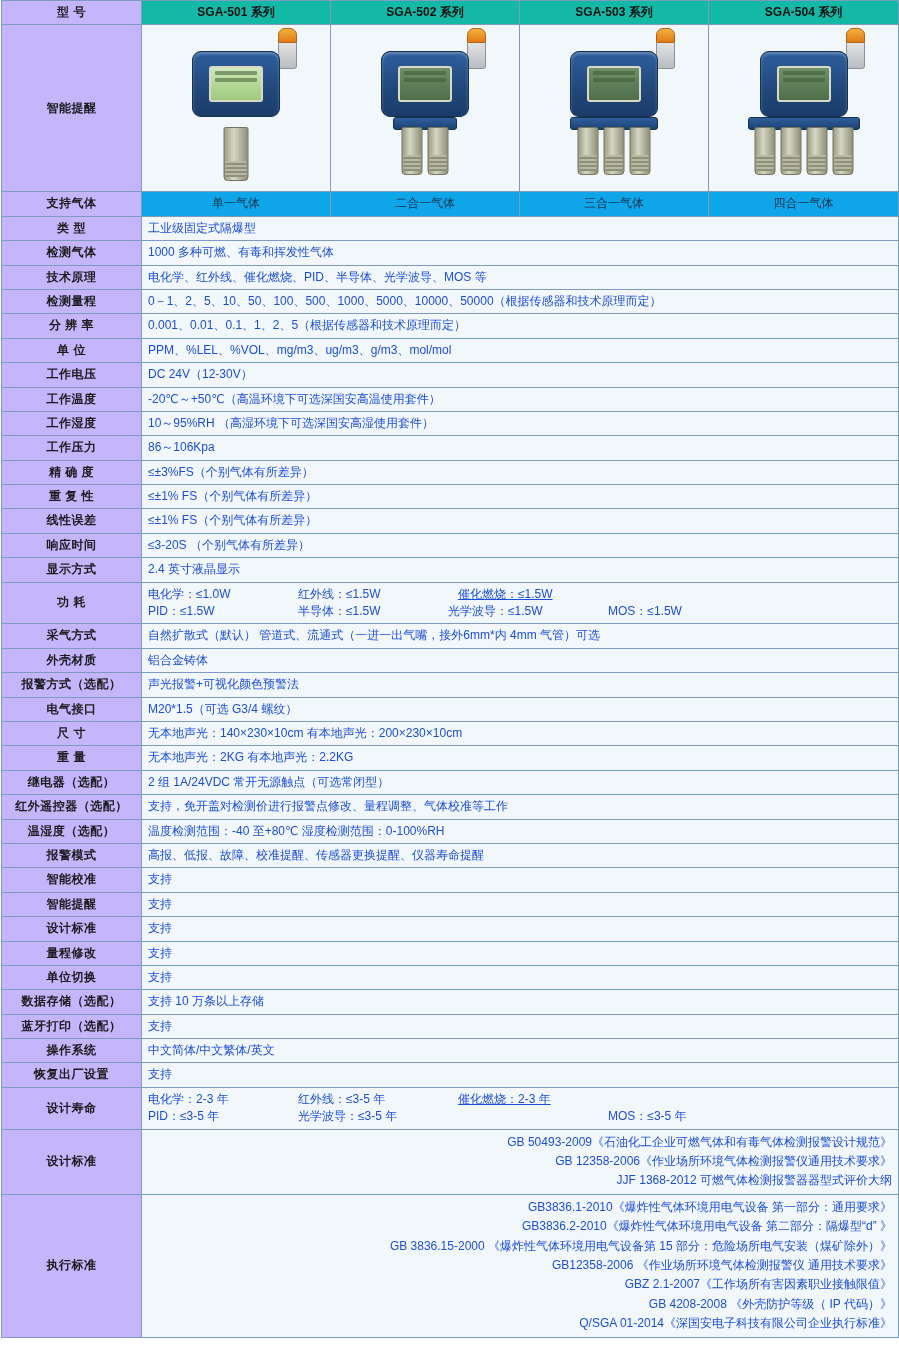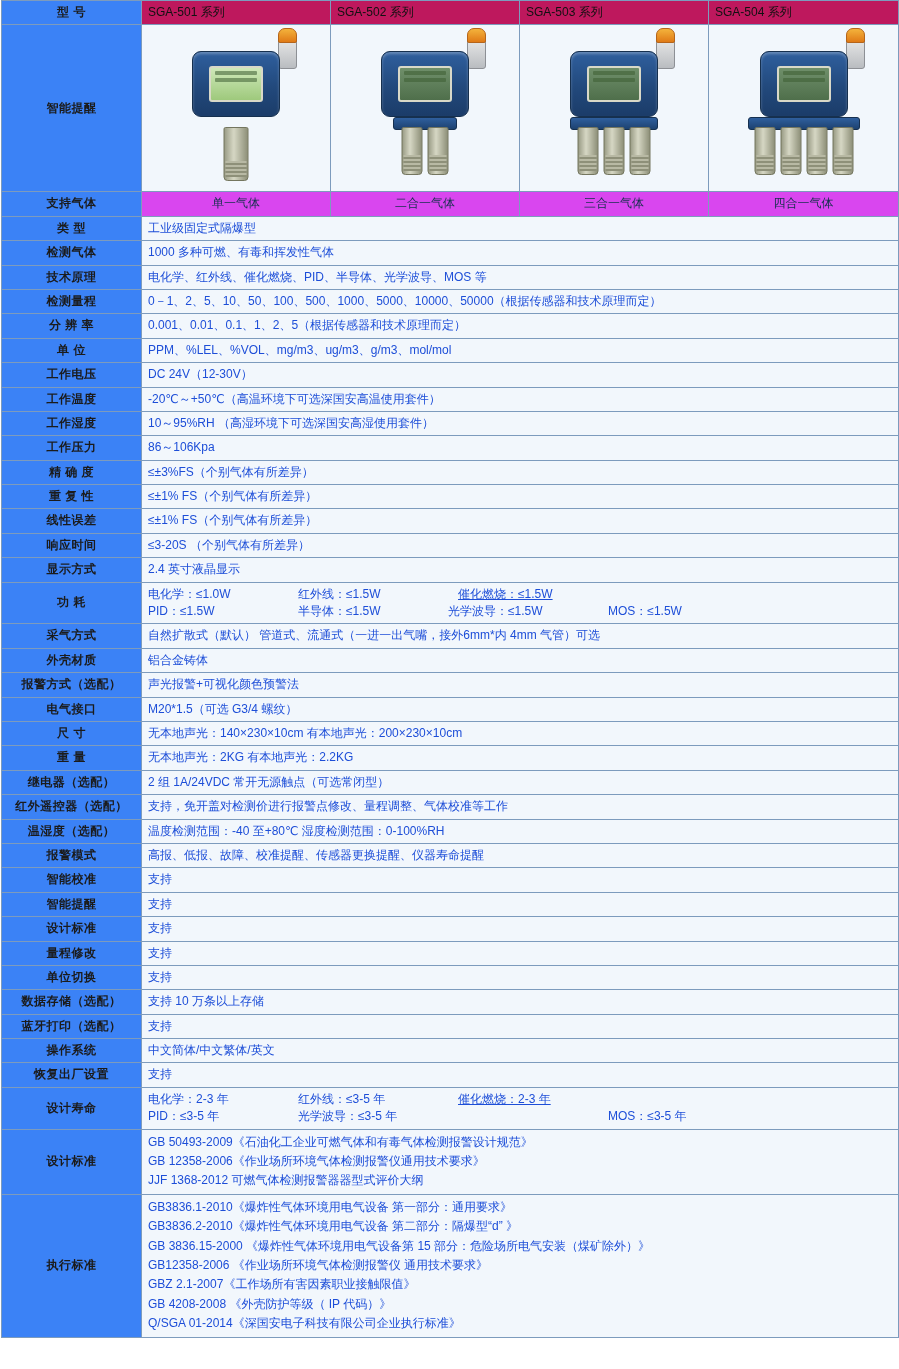--- a/index.html
+++ b/index.html
@@ -26,62 +26,63 @@
   }
   table.spec td {
     border: 1px solid #7d9bbd;
     padding: 3px 6px;
     vertical-align: middle;
     font-size: 12px;
     line-height: 1.45;
   }
   td.label {
     width: 140px;
-    background: #3b82f6;
+    background: #c4b5fd;
     text-align: center;
     font-weight: bold;
     color: #1b1b1b;
     letter-spacing: 0.5px;
     font-size: 12.5px;
     padding: 4px 2px;
   }
   td.val {
     background: #f2f7fc;
     color: #1d4ed8;
     padding-left: 9px;
   }
   td.modelhead {
-    background: #be185d;
-    font-weight: normal;
+    background: #14b8a6;
+    text-align: center;
+    font-weight: bold;
     font-size: 12.5px;
   }
   td.imgcell {
     background: #f2f7fc;
     text-align: center;
     padding: 2px;
     height: 160px;
   }
   td.gascell {
-    background: #d946ef;
+    background: #0ea5e9;
     text-align: center;
     color: #14304d;
   }
   .sub-row {
     display: flex;
     align-items: flex-end;
   }
   .sub-row > span { white-space: nowrap; }
   .w-pid { width: 150px; }
   .w-elec { width: 150px; }
   .w-ir { width: 160px; }
   .w-cat { width: 150px; text-decoration: underline; }
   .w-semi { width: 150px; }
   .w-opt { width: 160px; }
   .line { display: block; }
-  .stdline { display: block; padding: 1px 0; }
+  .stdline { display: block; padding: 1px 0; text-align: right; }
 
   
   .device {
     position: relative;
     width: 150px;
     height: 150px;
     margin: 0 auto;
   }
   .dev-head {
     position: absolute;

